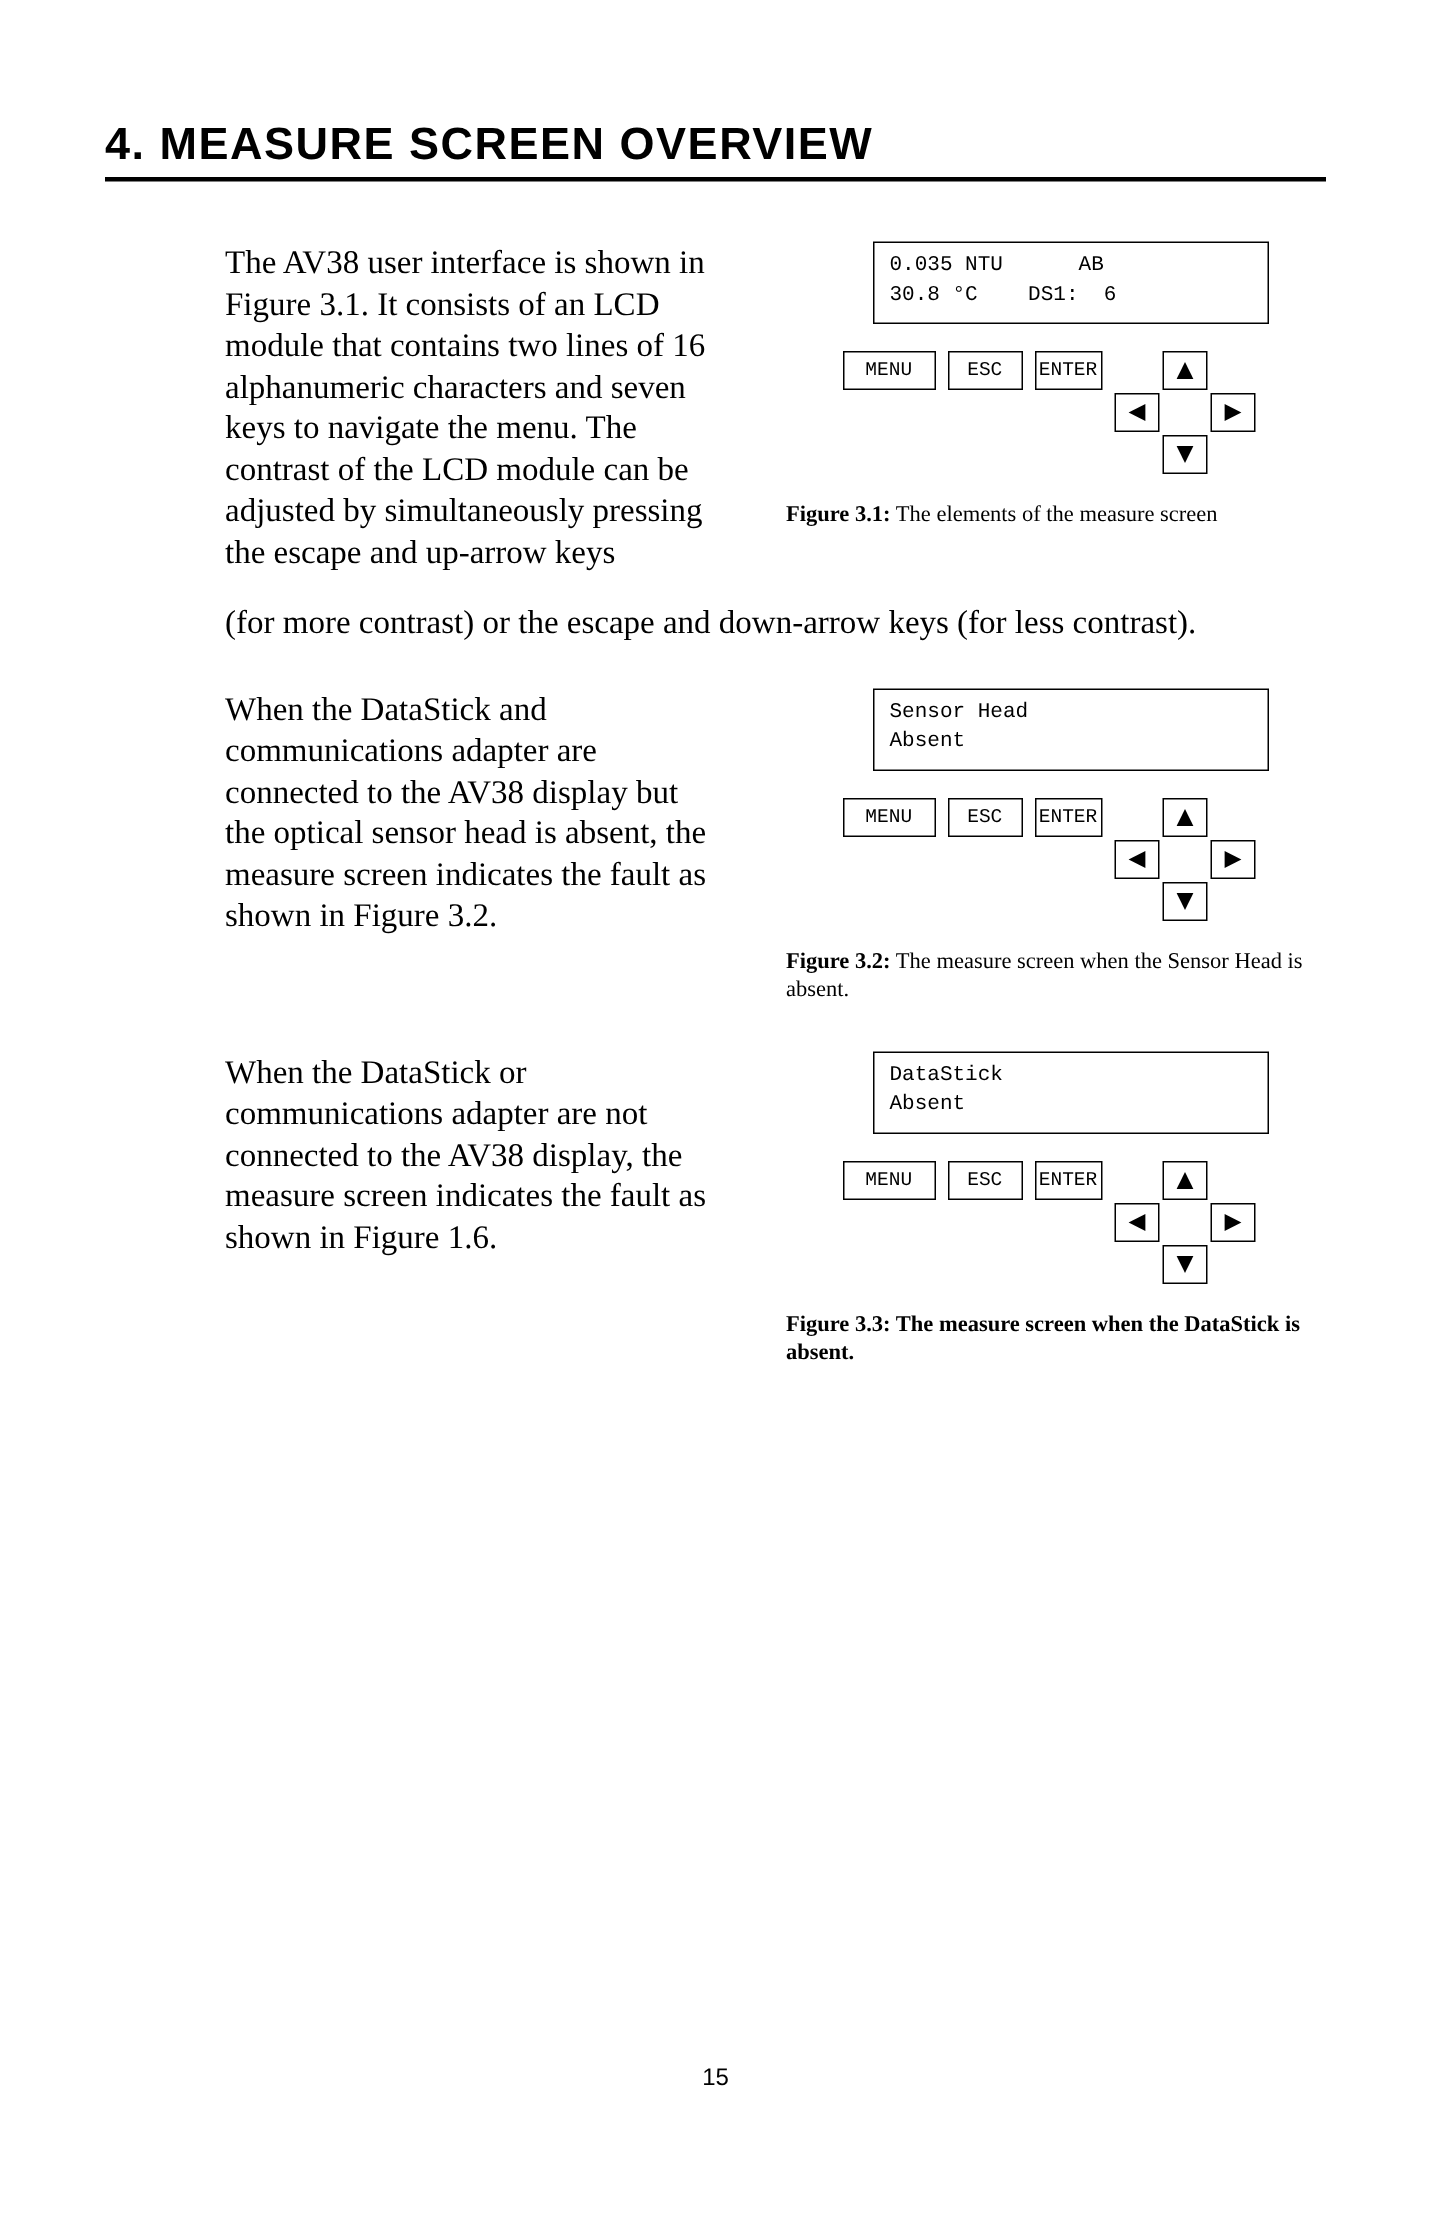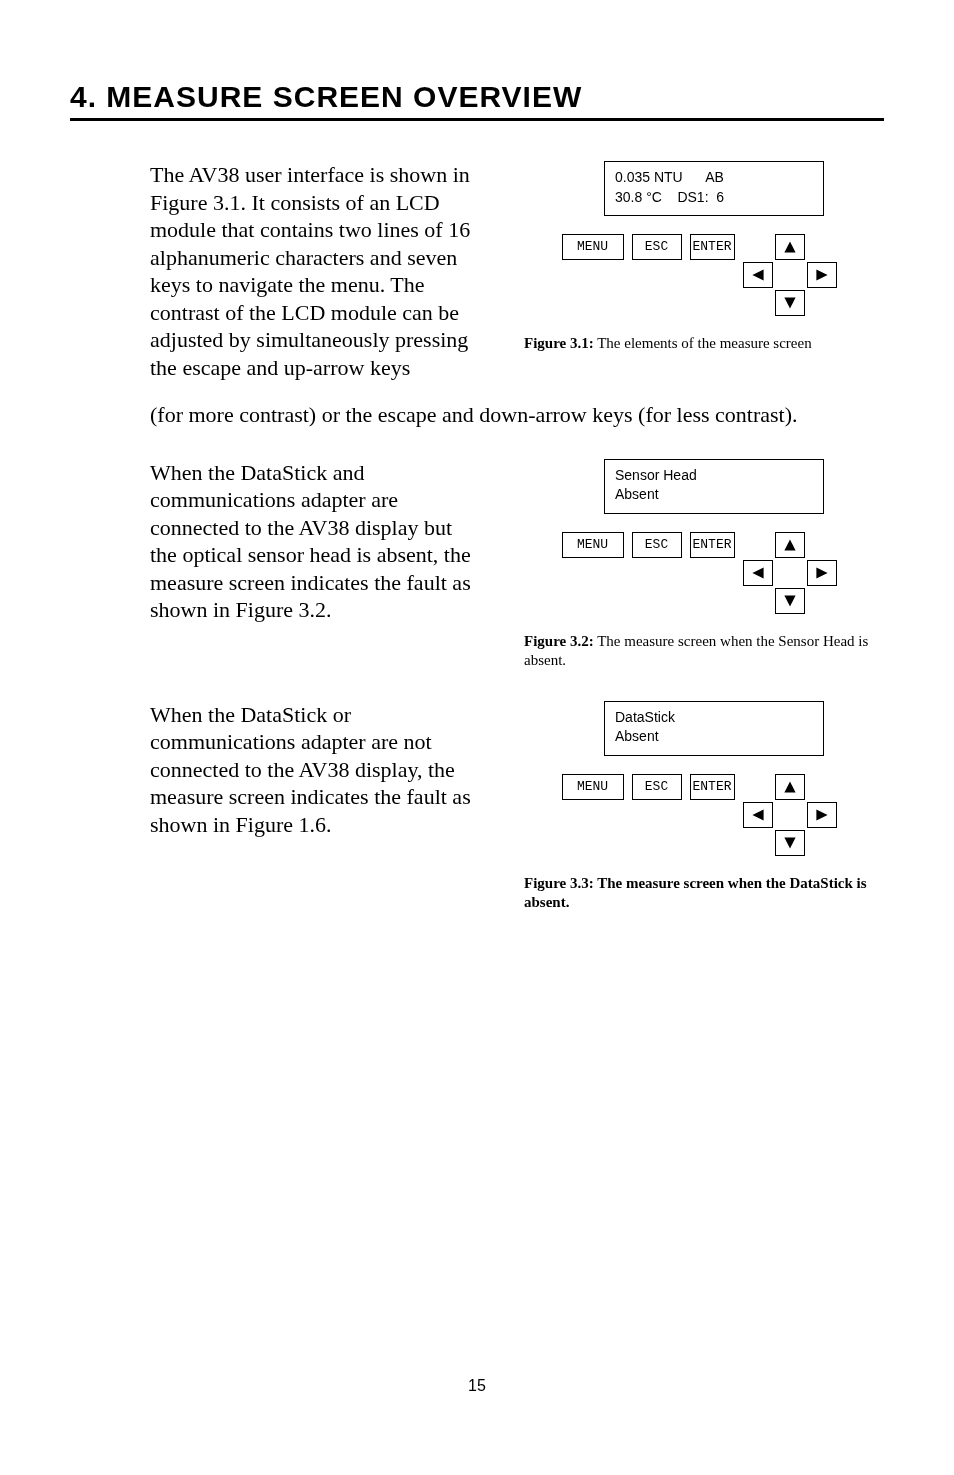--- a/index.html
+++ b/index.html
@@ -52,24 +52,24 @@
     line-height: 1.3;
   }
   .caption b { font-weight: bold; }
   .device {
     display: flex;
     flex-direction: column;
     align-items: center;
   }
   .lcd {
     border: 1.5px solid #000;
-    width: 220px;
+    width: 264px;
     height: 55px;
     padding: 6px 10px;
-    font-family: Liberation Sans, sans-serif;
+    font-family: Liberation Mono, monospace;
     font-size: 14px;
     line-height: 1.4;
     white-space: pre;
     box-sizing: border-box;
     margin-left: 30px;
   }
   .keys-row {
     display: flex;
     align-items: flex-start;
     gap: 8px;

